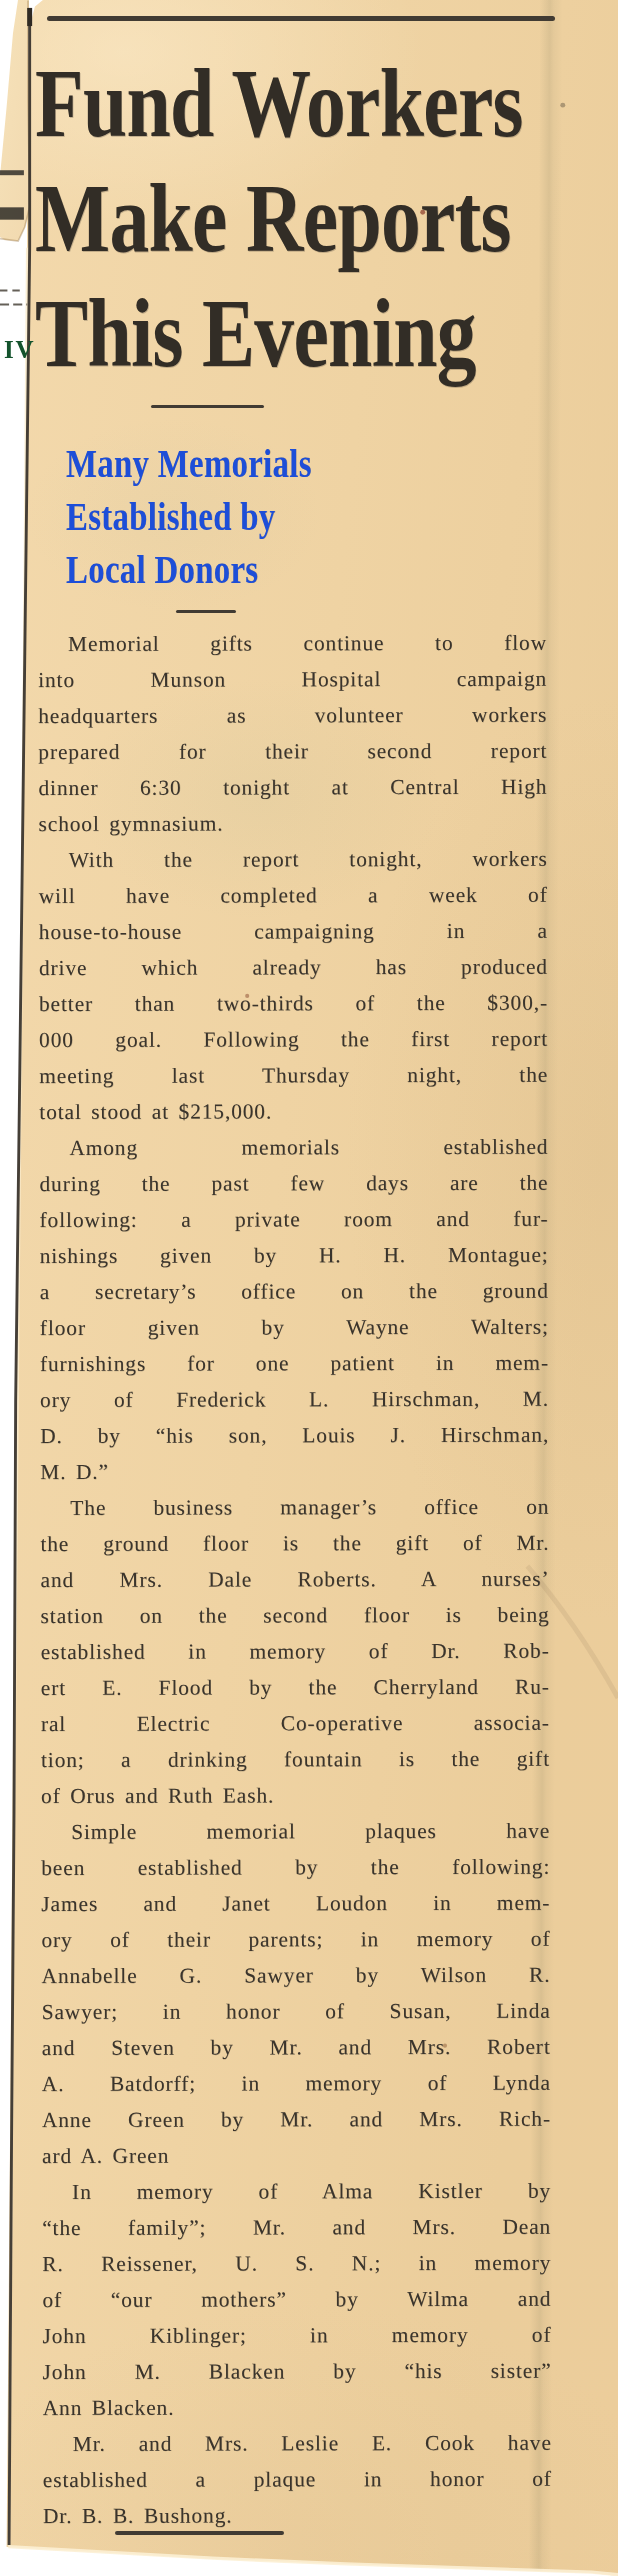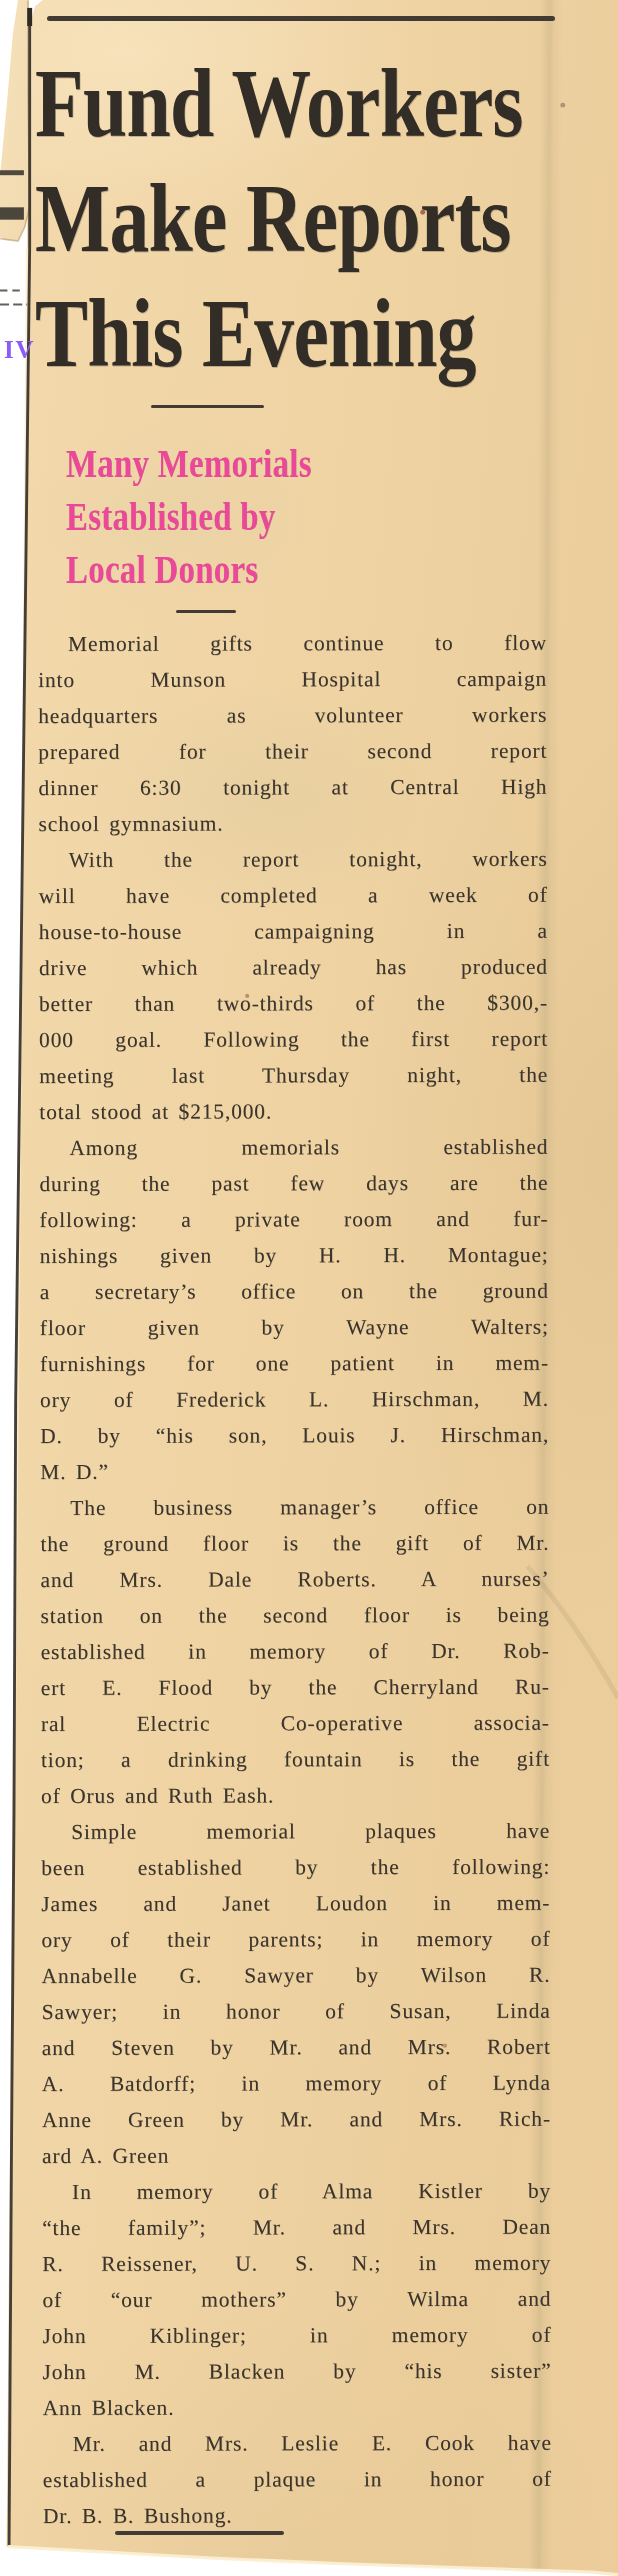--- a/index.html
+++ b/index.html
@@ -41,37 +41,37 @@
   #subhead-rule-bottom{left:176px;top:610px;width:60px;height:3.3px;}
   #bottom-rule{left:115px;top:2531px;width:169px;height:4.1px;}
 
   
   #headline{position:absolute;left:35px;top:46px;width:618px;color:var(--headline-ink);}
   #headline .headline-line{font-size:97px;font-weight:bold;line-height:115px;white-space:nowrap;
     transform:scaleX(0.82);transform-origin:0 50%;letter-spacing:-0.8px;
     text-shadow:0.8px 0.8px 0 rgba(50,45,38,0.25);}
 
   
-  #subhead{position:absolute;left:66px;top:437px;width:495px;color:#ec4899;}
+  #subhead{position:absolute;left:66px;top:437px;width:495px;color:#1d4ed8;}
   #subhead .subhead-line{font-size:39px;font-weight:bold;line-height:53px;white-space:nowrap;
     transform:scaleX(0.84);transform-origin:0 50%;letter-spacing:0.4px;
     text-shadow:0.4px 0.4px 0 rgba(54,49,42,0.3);}
 
   
   #article-body{position:absolute;left:38px;top:626px;width:509px;color:var(--ink);
     font-size:21.4px;line-height:36px;letter-spacing:0.9px;word-spacing:3.3px;
     transform:rotate(-0.15deg);transform-origin:0 0;
     text-shadow:0.4px 0.4px 0 rgba(58,52,44,0.30);}
   .body-line{text-align:justify;text-align-last:justify;white-space:normal;}
   .body-line.first{padding-left:30px;}
   .body-line.last{text-align-last:left;}
 
   
   #margin-mark-label{position:absolute;left:4.1px;top:336px;font-size:25px;font-weight:bold;
-    color:#8b5cf6;letter-spacing:1.6px;}
+    color:#14532d;letter-spacing:1.6px;}
 
   svg.deco{position:absolute;left:0;top:0;}
 </style>
 </head>
 <body>
 
 <div id="page">
 
   <div id="paper">
     <div class="crease"></div>

